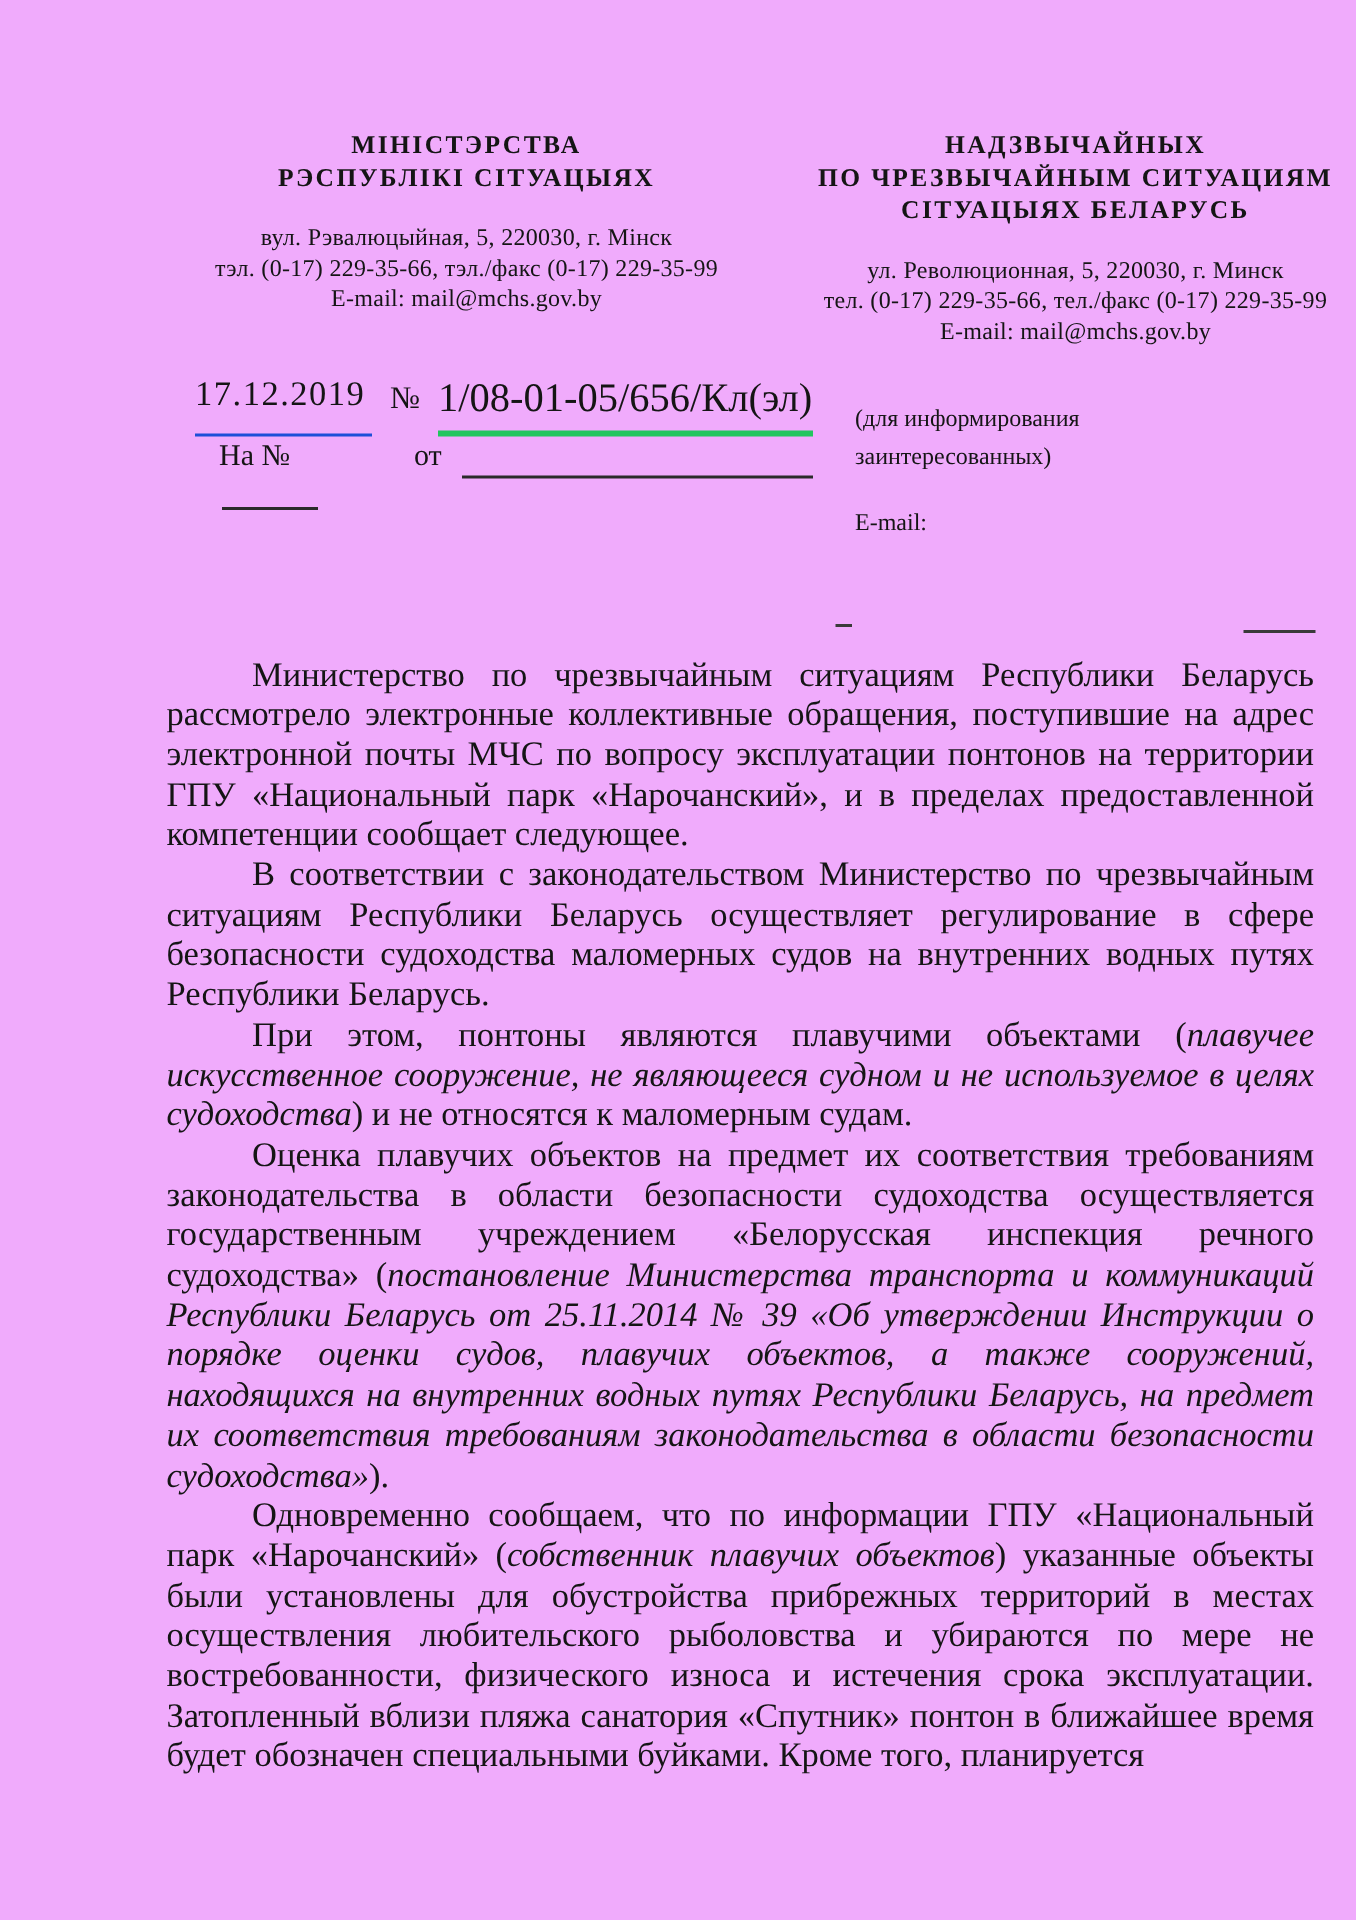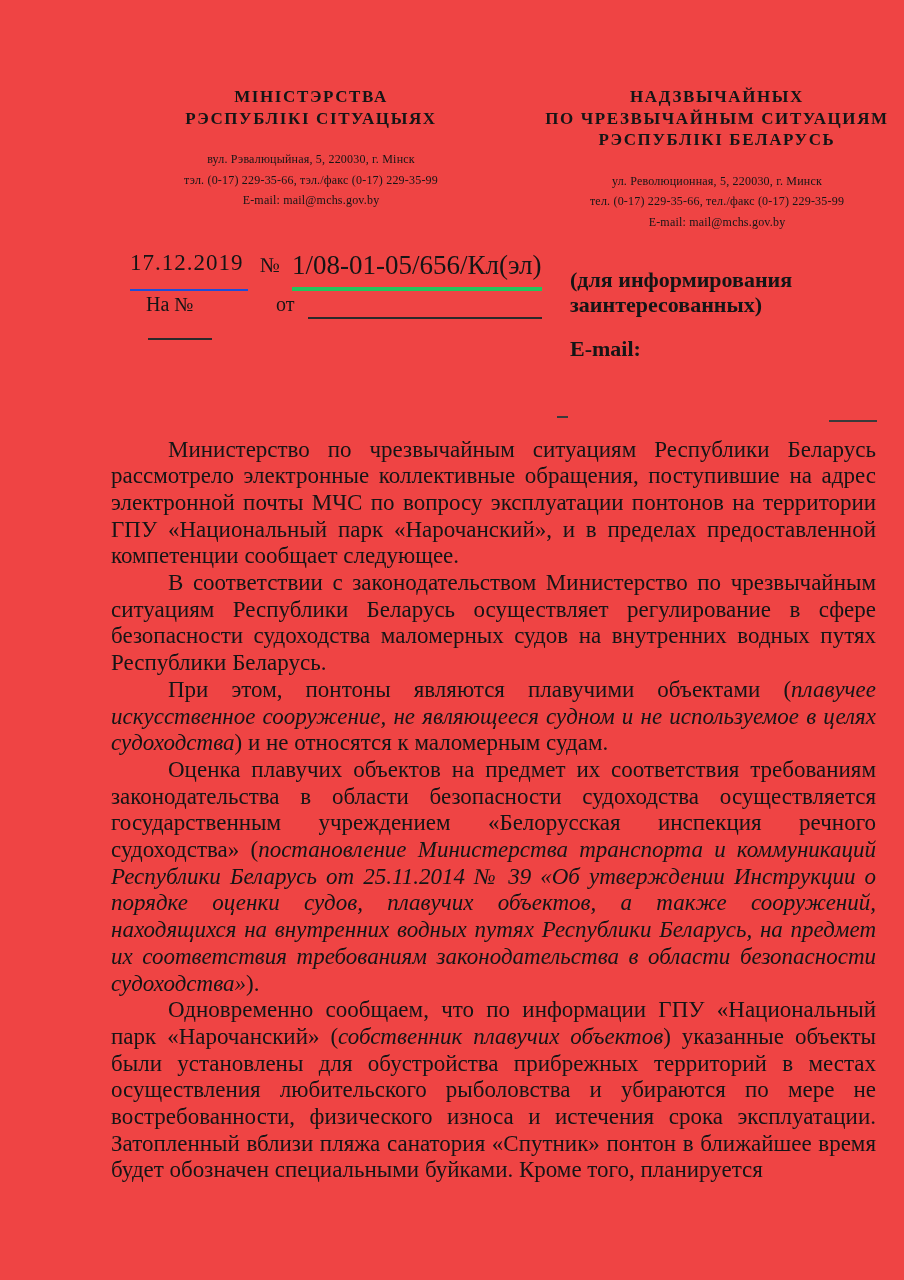--- a/index.html
+++ b/index.html
@@ -1,45 +1,45 @@
 <!DOCTYPE html>
 <html><head>
 <meta charset="utf-8">
 <style>
   html,body { margin:0; padding:0; background:#e8e8e8; }
   .page {
     position:relative;
     width:904px; height:1280px;
     margin:0 auto;
-    background:#ef4444;
+    background:#f0abfc;
     color:#151515;
     font-family:"Liberation Serif", serif;
     overflow:hidden;
   }
   
   .letterhead { display:flex; justify-content:space-between; padding:86px 0 0 92px; }
   .org { text-align:center; }
   .org-left  { width:438px; }
   .org-right { width:374px; }
   .org-title { font-weight:bold; font-size:17px; line-height:21.5px; letter-spacing:1.6px; }
-  .org-address { margin-top:20px; font-size:12px; line-height:20.5px; letter-spacing:0.2px; }
+  .org-address { margin-top:20px; font-size:16px; line-height:20.5px; letter-spacing:0.2px; }
   .org-address div { white-space:nowrap; }
   
   .ref-section { display:flex; align-items:flex-start; margin:18px 0 0 130px; }
   .ref-grid { display:grid; grid-template-columns:118px 44px 250px; }
   .ref-date   { font-size:23px; border-bottom:2px solid #1d4ed8; padding-bottom:13px; letter-spacing:1px; }
   .ref-numsign{ font-size:21px; padding-left:12px; padding-top:3px; }
   .ref-number { font-size:27px; border-bottom:4px solid #22c55e; padding-bottom:3px; white-space:nowrap; }
   .ref-row2   { height:30px;margin-left:16px; }
   .ref-replyto{ font-size:20px; padding-top:2px; }
   .fill-short { display:inline-block; width:64px; height:22px; border-bottom:2px solid #2a2a2a; margin-left:2px; }
   .ref-from   { font-size:20px; padding-left:12px; padding-top:2px;text-align:right; }
   .fill-long  { border-bottom:2px solid #2a2a2a; height:26px; }
   
-  .recipient { margin-left:28px; padding-top:18px; font-size:22px; line-height:24.5px;font-weight:bold; }
+  .recipient { margin-left:28px; padding-top:18px; font-size:16px; line-height:24.5px; }
   .recipient-email { margin-top:20px; }
   
   .dash-mark  { position:absolute; left:557px; top:416px; width:11px; border-top:2px solid #3a3a3a; }
   .short-line { position:absolute; left:829px; top:420px; width:48px; border-top:2px solid #3a3a3a; }
   
   .body-text {
     margin:75px 28px 0 111px;
     font-size:23px;
     line-height:26.7px;
     text-align:justify;
@@ -62,21 +62,21 @@
       <div class="org-address">
         <div>вул. Рэвалюцыйная, 5, 220030, г. Мінск</div>
         <div>тэл. (0-17) 229-35-66, тэл./факс (0-17) 229-35-99</div>
         <div>E-mail: mail@mchs.gov.by</div>
       </div>
     </div>
     <div class="org org-right">
       <div class="org-title">
         <div>НАДЗВЫЧАЙНЫХ</div>
         <div>ПО ЧРЕЗВЫЧАЙНЫМ СИТУАЦИЯМ</div>
-        <div>РЭСПУБЛІКІ БЕЛАРУСЬ</div>
+        <div>СІТУАЦЫЯХ БЕЛАРУСЬ</div>
       </div>
       <div class="org-address">
         <div>ул. Революционная, 5, 220030, г. Минск</div>
         <div>тел. (0-17) 229-35-66, тел./факс (0-17) 229-35-99</div>
         <div>E-mail: mail@mchs.gov.by</div>
       </div>
     </div>
   </div>
 
   <div class="ref-section">

